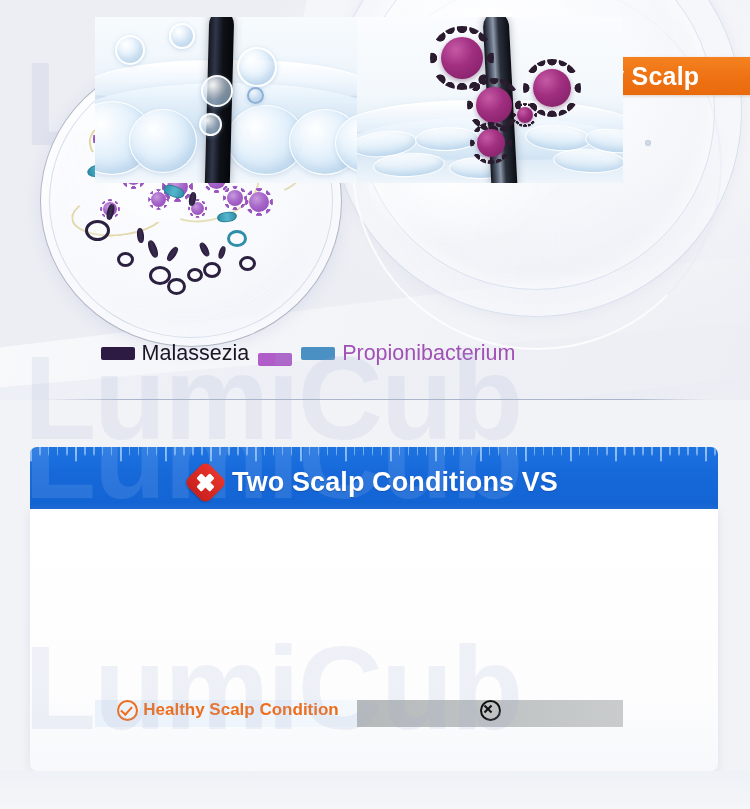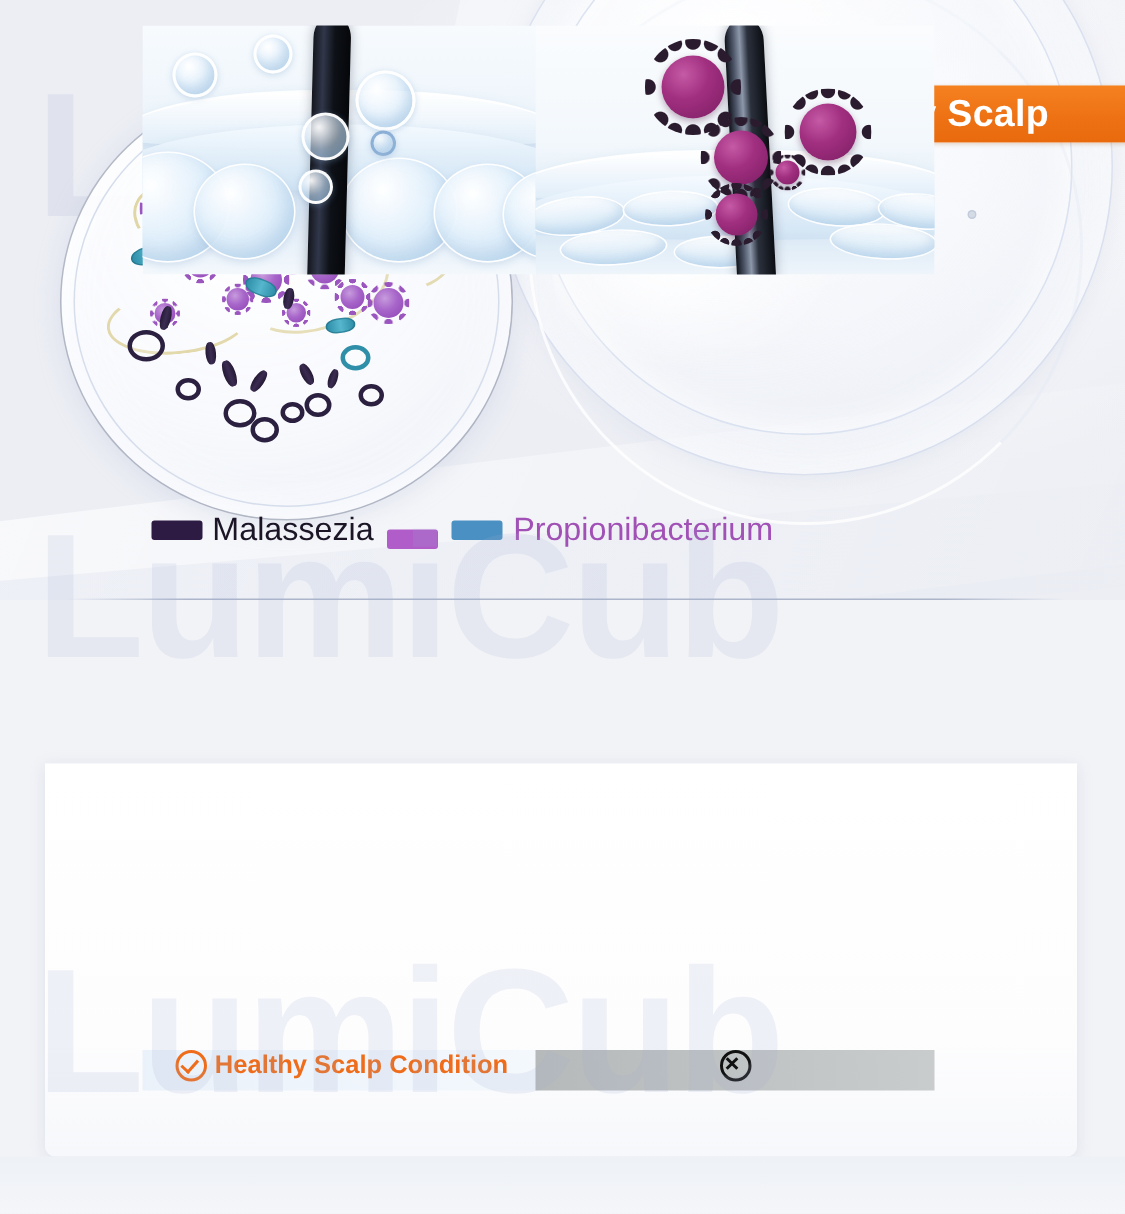--- a/index.html
+++ b/index.html
@@ -338,20 +338,31 @@
     </div>
     <div class="leg-item">
       <span class="sw" style="background:#4a90c2;"></span>
       <span class="leg-lbl" style="color:#a150b6;">Propionibacterium</span>
     </div>
   </div>
 
   <div class="divider"></div>
   <div class="wm w2">LumiCub</div>
 
+  <div class="banner-wrap">
+    <div class="banner">
+      <div class="wm wm-blue" style="left:-6px;top:-58px;">LumiCub</div>
+      <div class="ticks"></div>
+      <div class="ticks long"></div>
+      <div class="banner-inner">
+        <span class="cross-badge"></span>
+        <span class="banner-title">Two Scalp Conditions VS</span>
+      </div>
+    </div>
+  </div>
 
   <div class="card"></div>
 
   <div class="panel left p-l">
     <div class="scalp-bg"></div>
     <div class="layer1"></div>
     <div class="layer2"></div>
     <div class="bigcell" style="left:-24px;top:84px;width:80px;height:72px;"></div>
     <div class="bigcell" style="left:34px;top:92px;width:66px;height:62px;"></div>
     <div class="bigcell" style="left:132px;top:88px;width:76px;height:68px;"></div>

